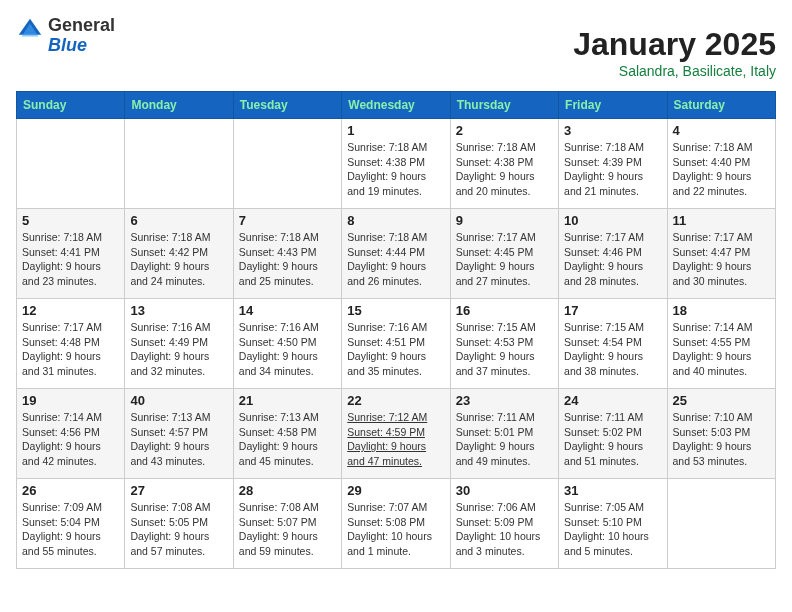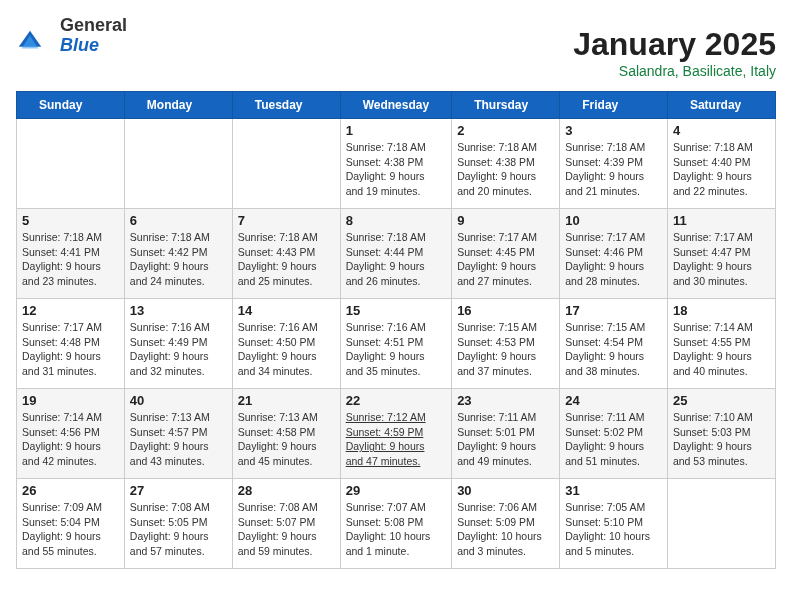--- a/index.html
+++ b/index.html
@@ -11,22 +11,22 @@
       padding: 16px;
     }
     .header {
       display: flex;
       justify-content: space-between;
       align-items: flex-start;
       margin-bottom: 12px;
     }
     .logo {
       display: flex;
-      align-items: flex-end;
-      gap: 16px;
+      align-items: flex-start;
+      gap: 4px;
     }
     .logo-text {
       font-size: 18px;
       font-weight: bold;
       line-height: 1.1;
     }
     .logo-text .general { color: #333; }
     .logo-text .blue { color: #1565c0; font-style: italic; }
     .logo-icon {
       width: 28px;
@@ -45,22 +45,22 @@
       font-size: 14px;
       color: #15803d;
     }
     table {
       width: 100%;
       border-collapse: collapse;
       font-size: 11px;
     }
     thead tr th {
       background: #1565c0;
-      color: #ffffff;
-      padding: 6px 22px;
+      color: #86efac;
+      padding: 6px 6px;
       text-align: left;
       font-size: 12px;
       font-weight: bold;
       border: 1px solid #1255a0;
     }
     tbody tr td {
       border: 1px solid #ccc;
       vertical-align: top;
       padding: 4px 5px;
       width: 14.28%;

